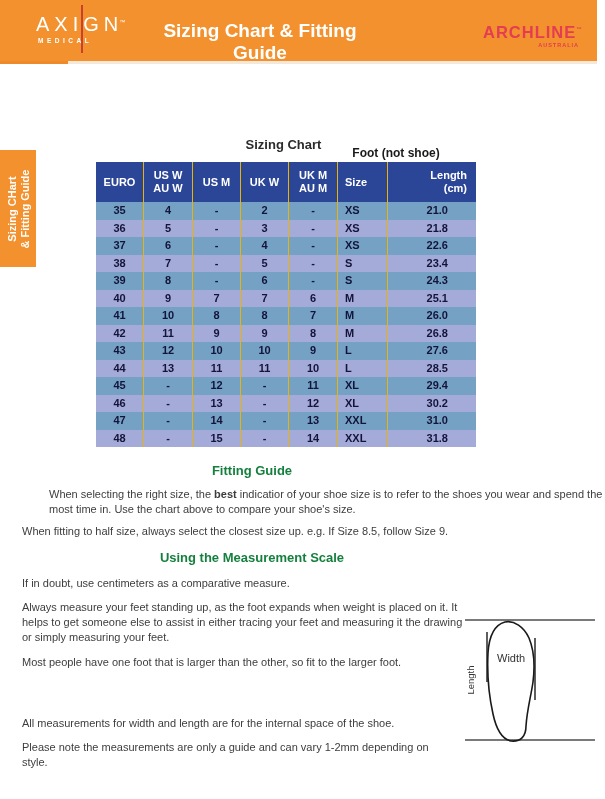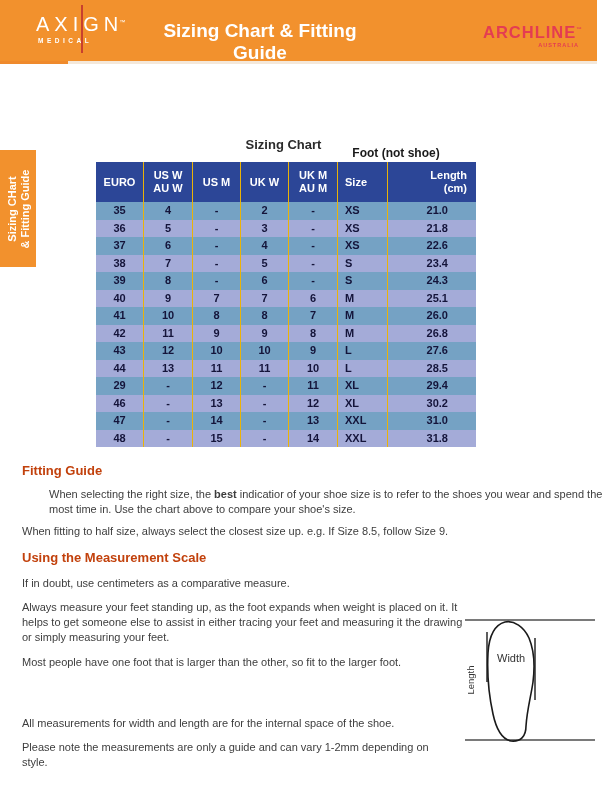--- a/index.html
+++ b/index.html
@@ -42,21 +42,21 @@
   .thead .hcell.c5 { text-align:left; padding-left:7px; }
   .thead .hcell.c6 { text-align:right; padding-right:9px; }
   .trow.body-row { height:17.5px; }
   .cell { font-size:11px; font-weight:700; color:#14143a; text-align:center; line-height:17.5px; }
   .cell.c5 { text-align:left; padding-left:7px; }
   .cell.c6 { text-align:right; padding-right:28px; }
   .trow.teal .cell { background:#75A2C4; }
   .trow.lav .cell { background:#A4ABD8; }
 
   
-  .sec-title { position:absolute; left:22px; width:460px; text-align:left; font-size:13px; font-weight:700; color:#c2410c; }
+  .sec-title { position:absolute; left:22px; width:460px; text-align:center; font-size:13px; font-weight:700; color:#15803d; }
   .para { position:absolute; left:22px; font-size:11px; color:#3d3d3d; line-height:15px; }
   #fitting-title { top:463px; }
   #p1 { top:487px; width:568px;margin-left:27px; }
   #p2 { top:524px; width:568px; }
   #ms-title { top:550px; }
   #p3 { top:576px; width:450px; }
   #p4 { top:600px; width:452px; }
   #p5 { top:655px; width:450px; }
   #p6 { top:716px; width:450px; }
   #p7 { top:740px; width:432px; }
@@ -188,21 +188,21 @@
         <div class="trow body-row lav">
           <div class="cell c0">44</div>
           <div class="cell c1">13</div>
           <div class="cell c2">11</div>
           <div class="cell c3">11</div>
           <div class="cell c4">10</div>
           <div class="cell c5">L</div>
           <div class="cell c6">28.5</div>
         </div>
         <div class="trow body-row teal">
-          <div class="cell c0">29</div>
+          <div class="cell c0">45</div>
           <div class="cell c1">-</div>
           <div class="cell c2">12</div>
           <div class="cell c3">-</div>
           <div class="cell c4">11</div>
           <div class="cell c5">XL</div>
           <div class="cell c6">29.4</div>
         </div>
         <div class="trow body-row lav">
           <div class="cell c0">46</div>
           <div class="cell c1">-</div>

